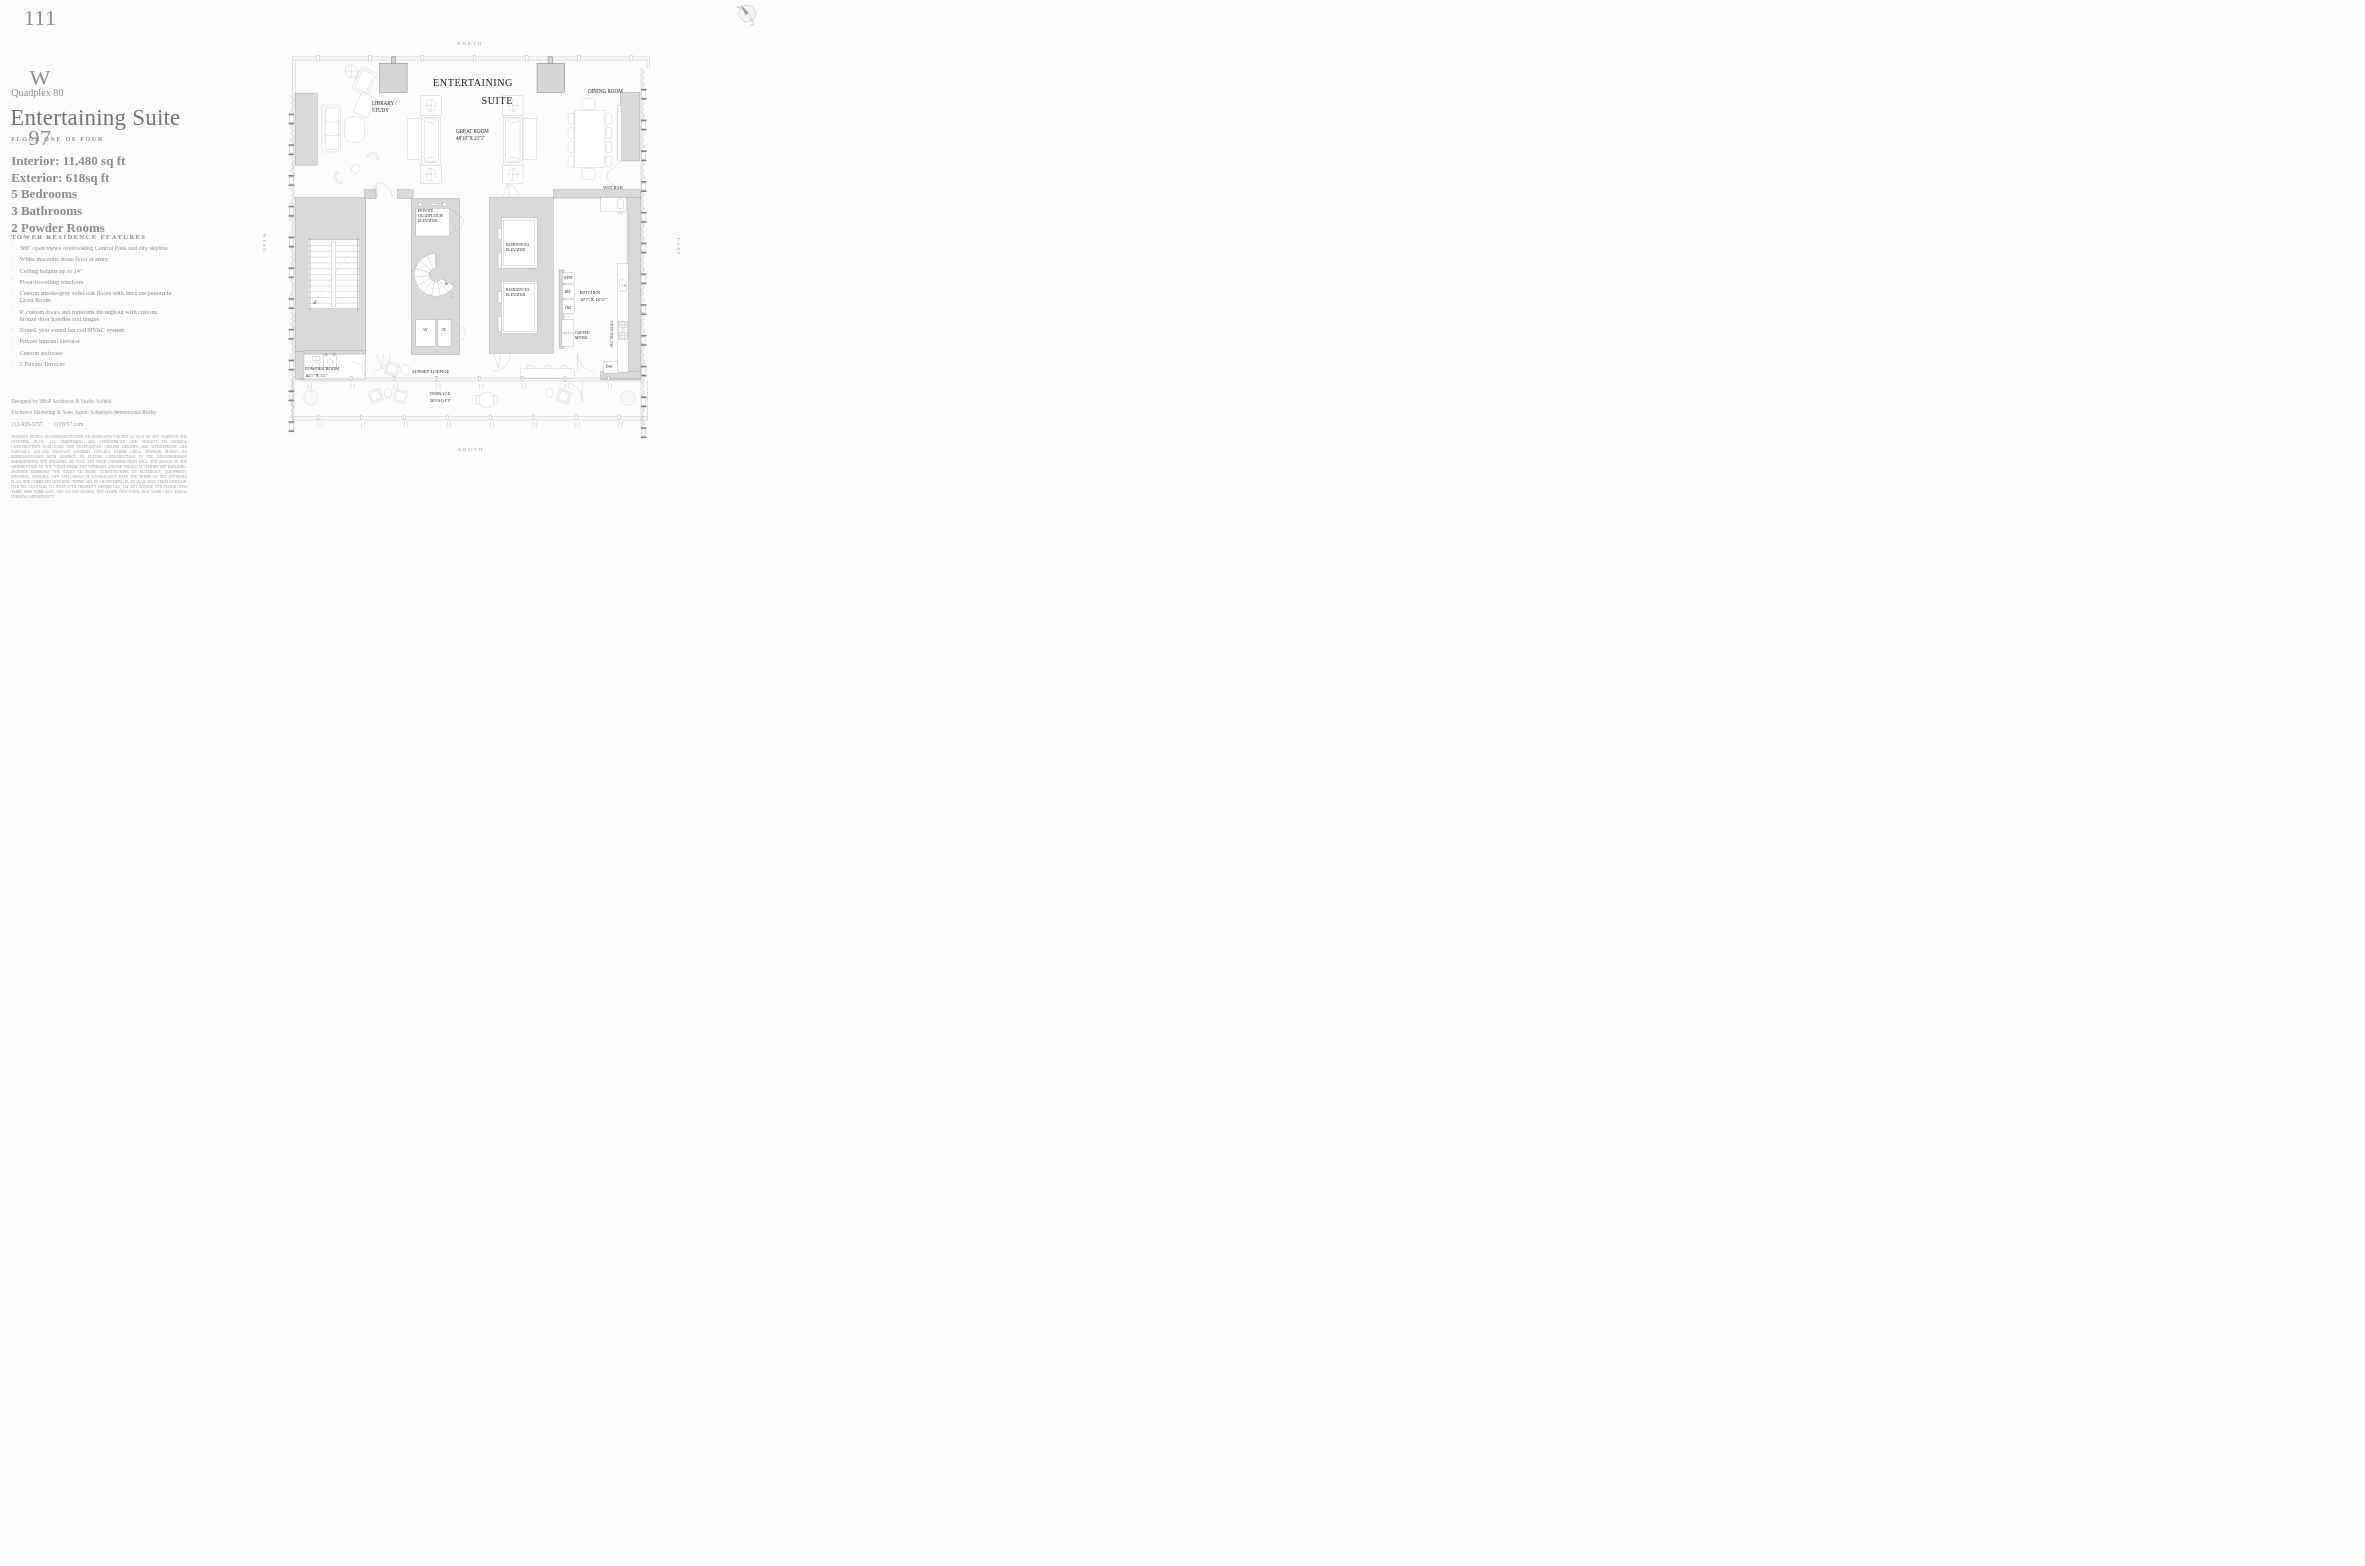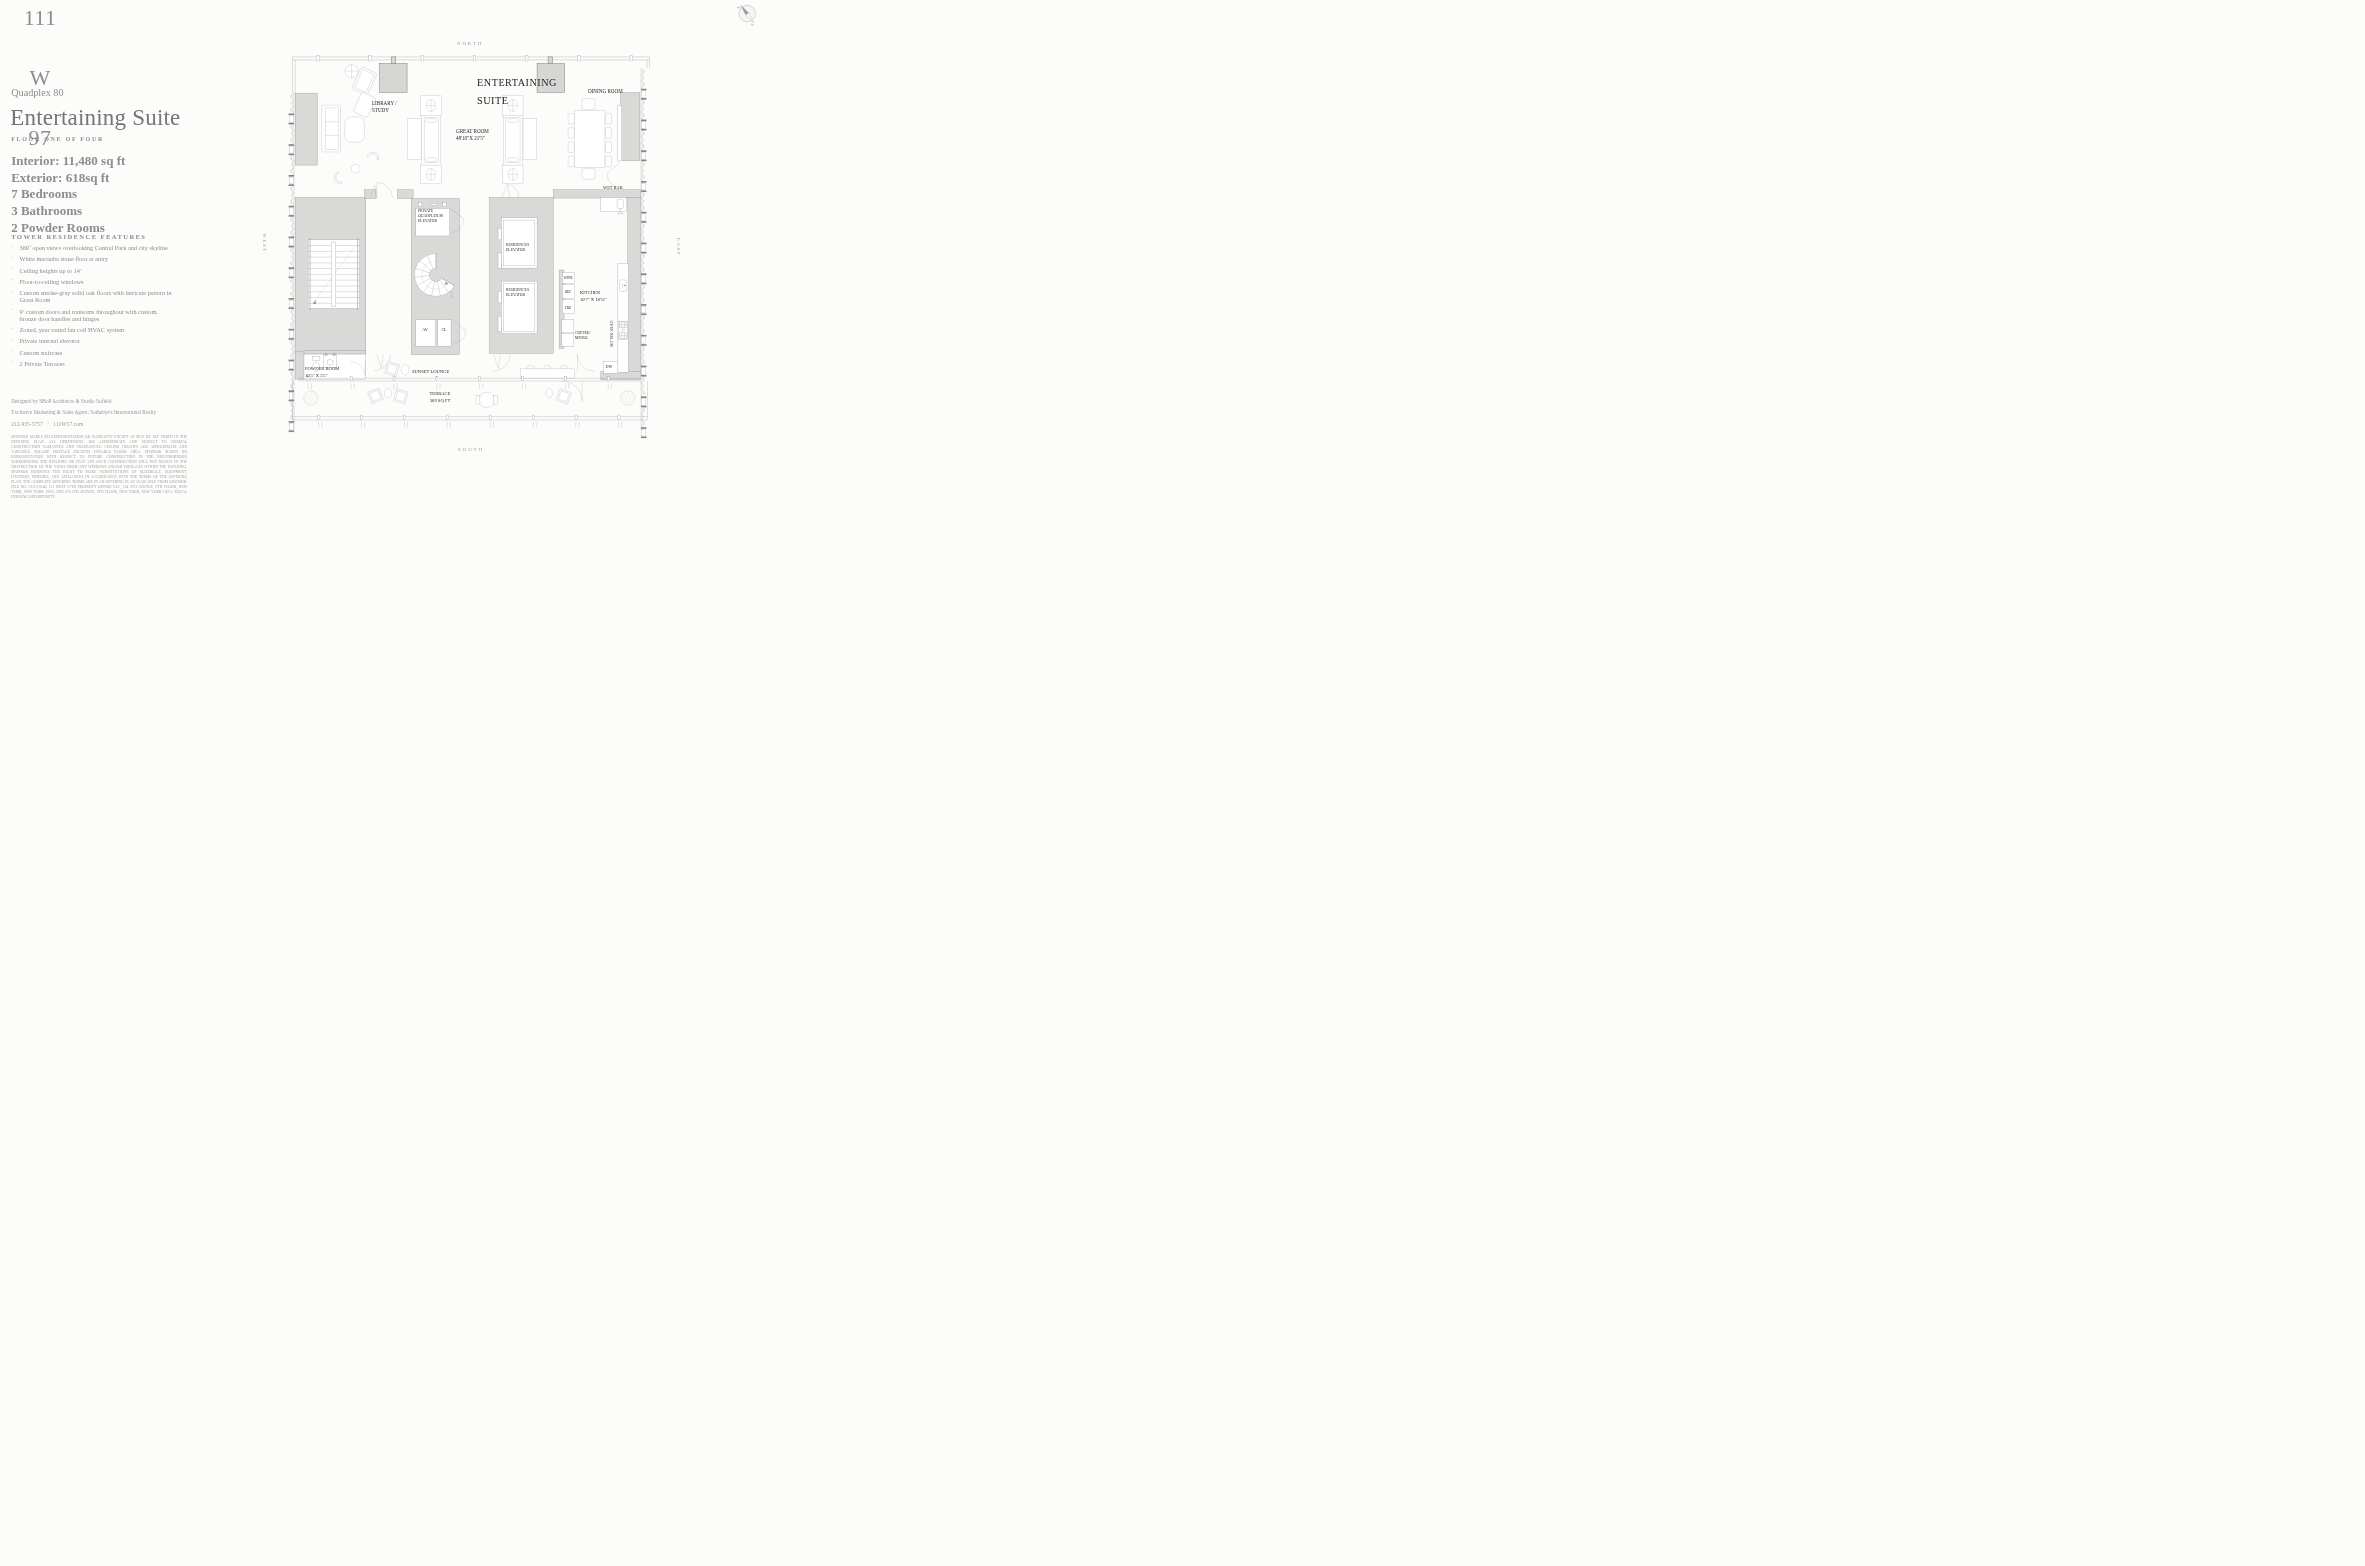--- a/index.html
+++ b/index.html
@@ -25,38 +25,38 @@
   .contact span{margin-right:2.9px;}
   .disc{left:11.2px;top:435px;width:176px;font-size:3.6px;line-height:1.4;color:#a0a0a0;
         text-align:justify;letter-spacing:0.1px;}
   
   .ml{white-space:pre-line;}
   .plab{color:#2b2b2b;font-size:5.1px;line-height:1.45;}
   .slab{color:#2b2b2b;font-size:3.8px;line-height:1.3;}
   .dirlab{color:#9b9b9b;letter-spacing:1.9px;font-size:4.9px;}
   .ctr{transform:translate(-50%,-50%);}
   .rot90{transform:translate(-50%,-50%) rotate(90deg);}
-  .big{font-size:10.2px;letter-spacing:0.5px;line-height:1.8;text-align:left;color:#1e1e1e;margin-left:44px;}
+  .big{font-size:10.2px;letter-spacing:0.5px;line-height:1.8;text-align:right;color:#1e1e1e;}
 </style>
 </head>
 <body>
 
 <div id="page">
 
   <div class="abs logo ml"><span>111</span><br>
     <span>W</span><br>
     <span>97</span></div>
   <div class="abs unit">Quadplex 80</div>
   <div class="abs title">Entertaining Suite</div>
   <div class="abs floornote">FLOOR ONE OF FOUR</div>
 
   <div class="abs stats">
     <div>Interior: 11,480 sq ft</div>
     <div>Exterior: 618sq ft</div>
-    <div>7 Bedrooms</div>
+    <div>5 Bedrooms</div>
     <div>3 Bathrooms</div>
     <div>2 Powder Rooms</div>
   </div>
 
   <div class="abs feath">TOWER RESIDENCE FEATURES</div>
   <div class="abs feats">
     <ul>
       <li><span class="bu">·</span><span>360˚ open views overlooking Central Park and city skyline</span></li>
       <li><span class="bu">·</span><span>White macauba stone floor at entry</span></li>
       <li><span class="bu">·</span><span>Ceiling heights up to 14’</span></li>

